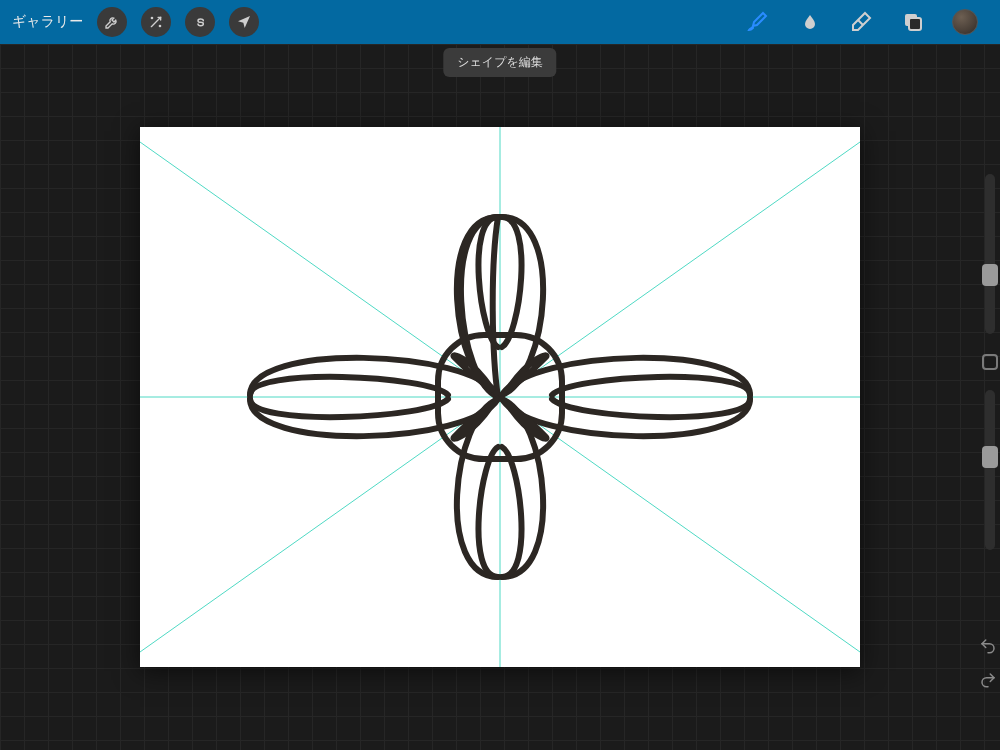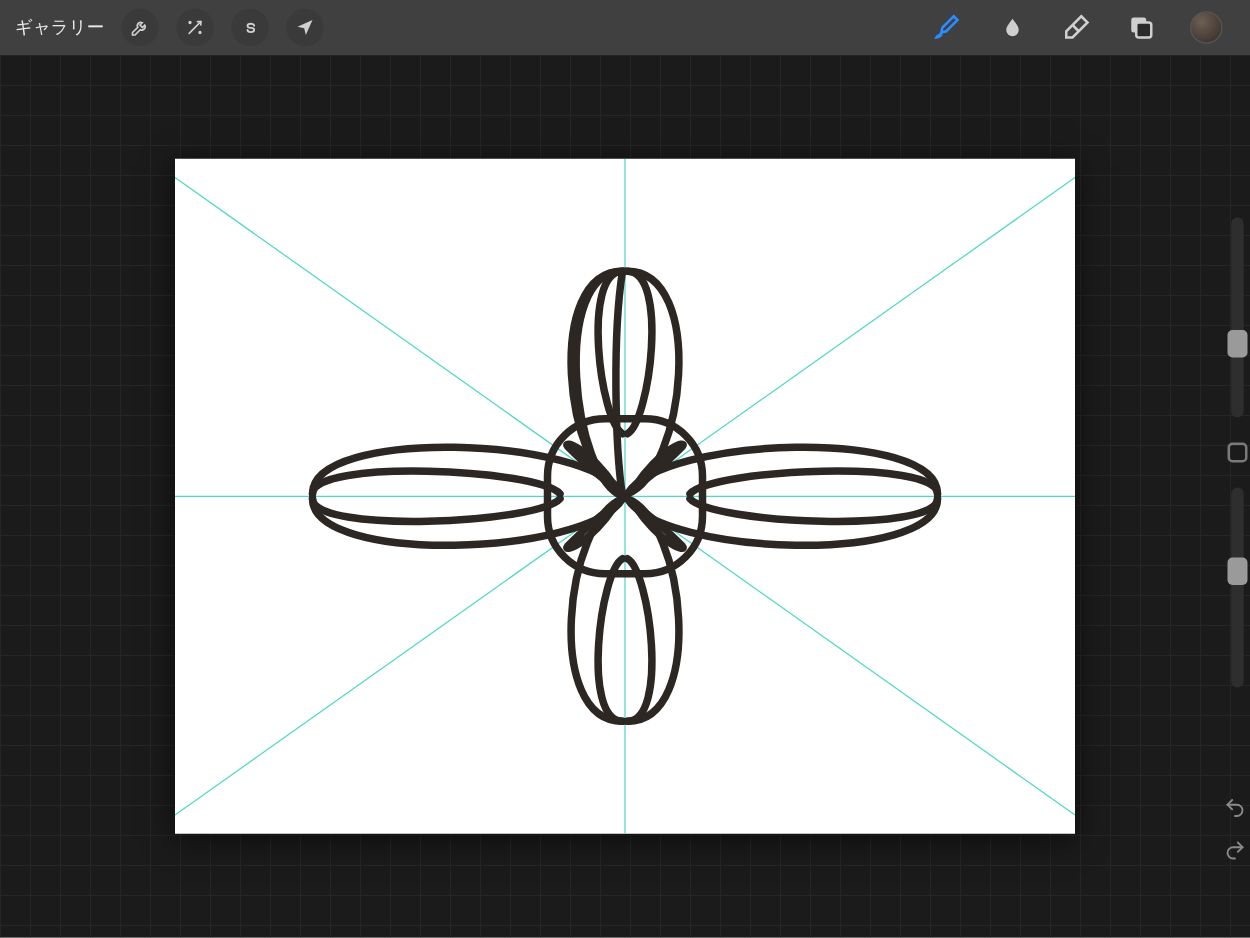--- a/index.html
+++ b/index.html
@@ -2,21 +2,21 @@
 <html><head>
 <meta charset="utf-8">
 <style>
   * { box-sizing: border-box; margin: 0; padding: 0; }
   html, body { width: 1000px; height: 750px; overflow: hidden; font-family: -apple-system, "Hiragino Sans", sans-serif; }
   body { background: #1b1b1b; display: flex; flex-direction: column; }
 
   
   .toolbar {
     height: 44px;
-    background: #404040;
+    background: #0369a1;
     display: flex;
     align-items: center;
     padding: 0 12px;
     gap: 8px;
     position: relative;
   }
   .toolbar-left { display: flex; align-items: center; gap: 14px; }
   .toolbar-right { margin-left: auto; display: flex; align-items: center; gap: 26px; padding-right: 10px; }
   .gallery-btn { color: #eaeaea; font-size: 14px; font-weight: 500; cursor: pointer; }
   .tool-pill {
@@ -137,20 +137,21 @@
     </div>
     <div class="right-ico">
       <svg width="24" height="24" viewBox="0 0 24 24" fill="#cfcfcf">
           <rect x="4" y="4" width="12" height="12" rx="2"></rect>
           <rect x="8" y="8" width="12" height="12" rx="2" fill="#2a2a2a" stroke="#cfcfcf" stroke-width="2"></rect>
         </svg>
     </div>
     <div class="color-swatch"></div>
   </div>
 
+  <div class="tooltip">シェイプを編集</div>
 </div>
 
 <div class="workspace">
   <div class="canvas">
     <svg width="720" height="540" viewBox="0 0 720 540">
 
       <g stroke="#4fd9c4" stroke-width="1">
         <line x1="360" y1="0" x2="360" y2="540"></line>
         <line x1="0" y1="270" x2="720" y2="270"></line>
         <line x1="0" y1="15" x2="720" y2="525"></line>

